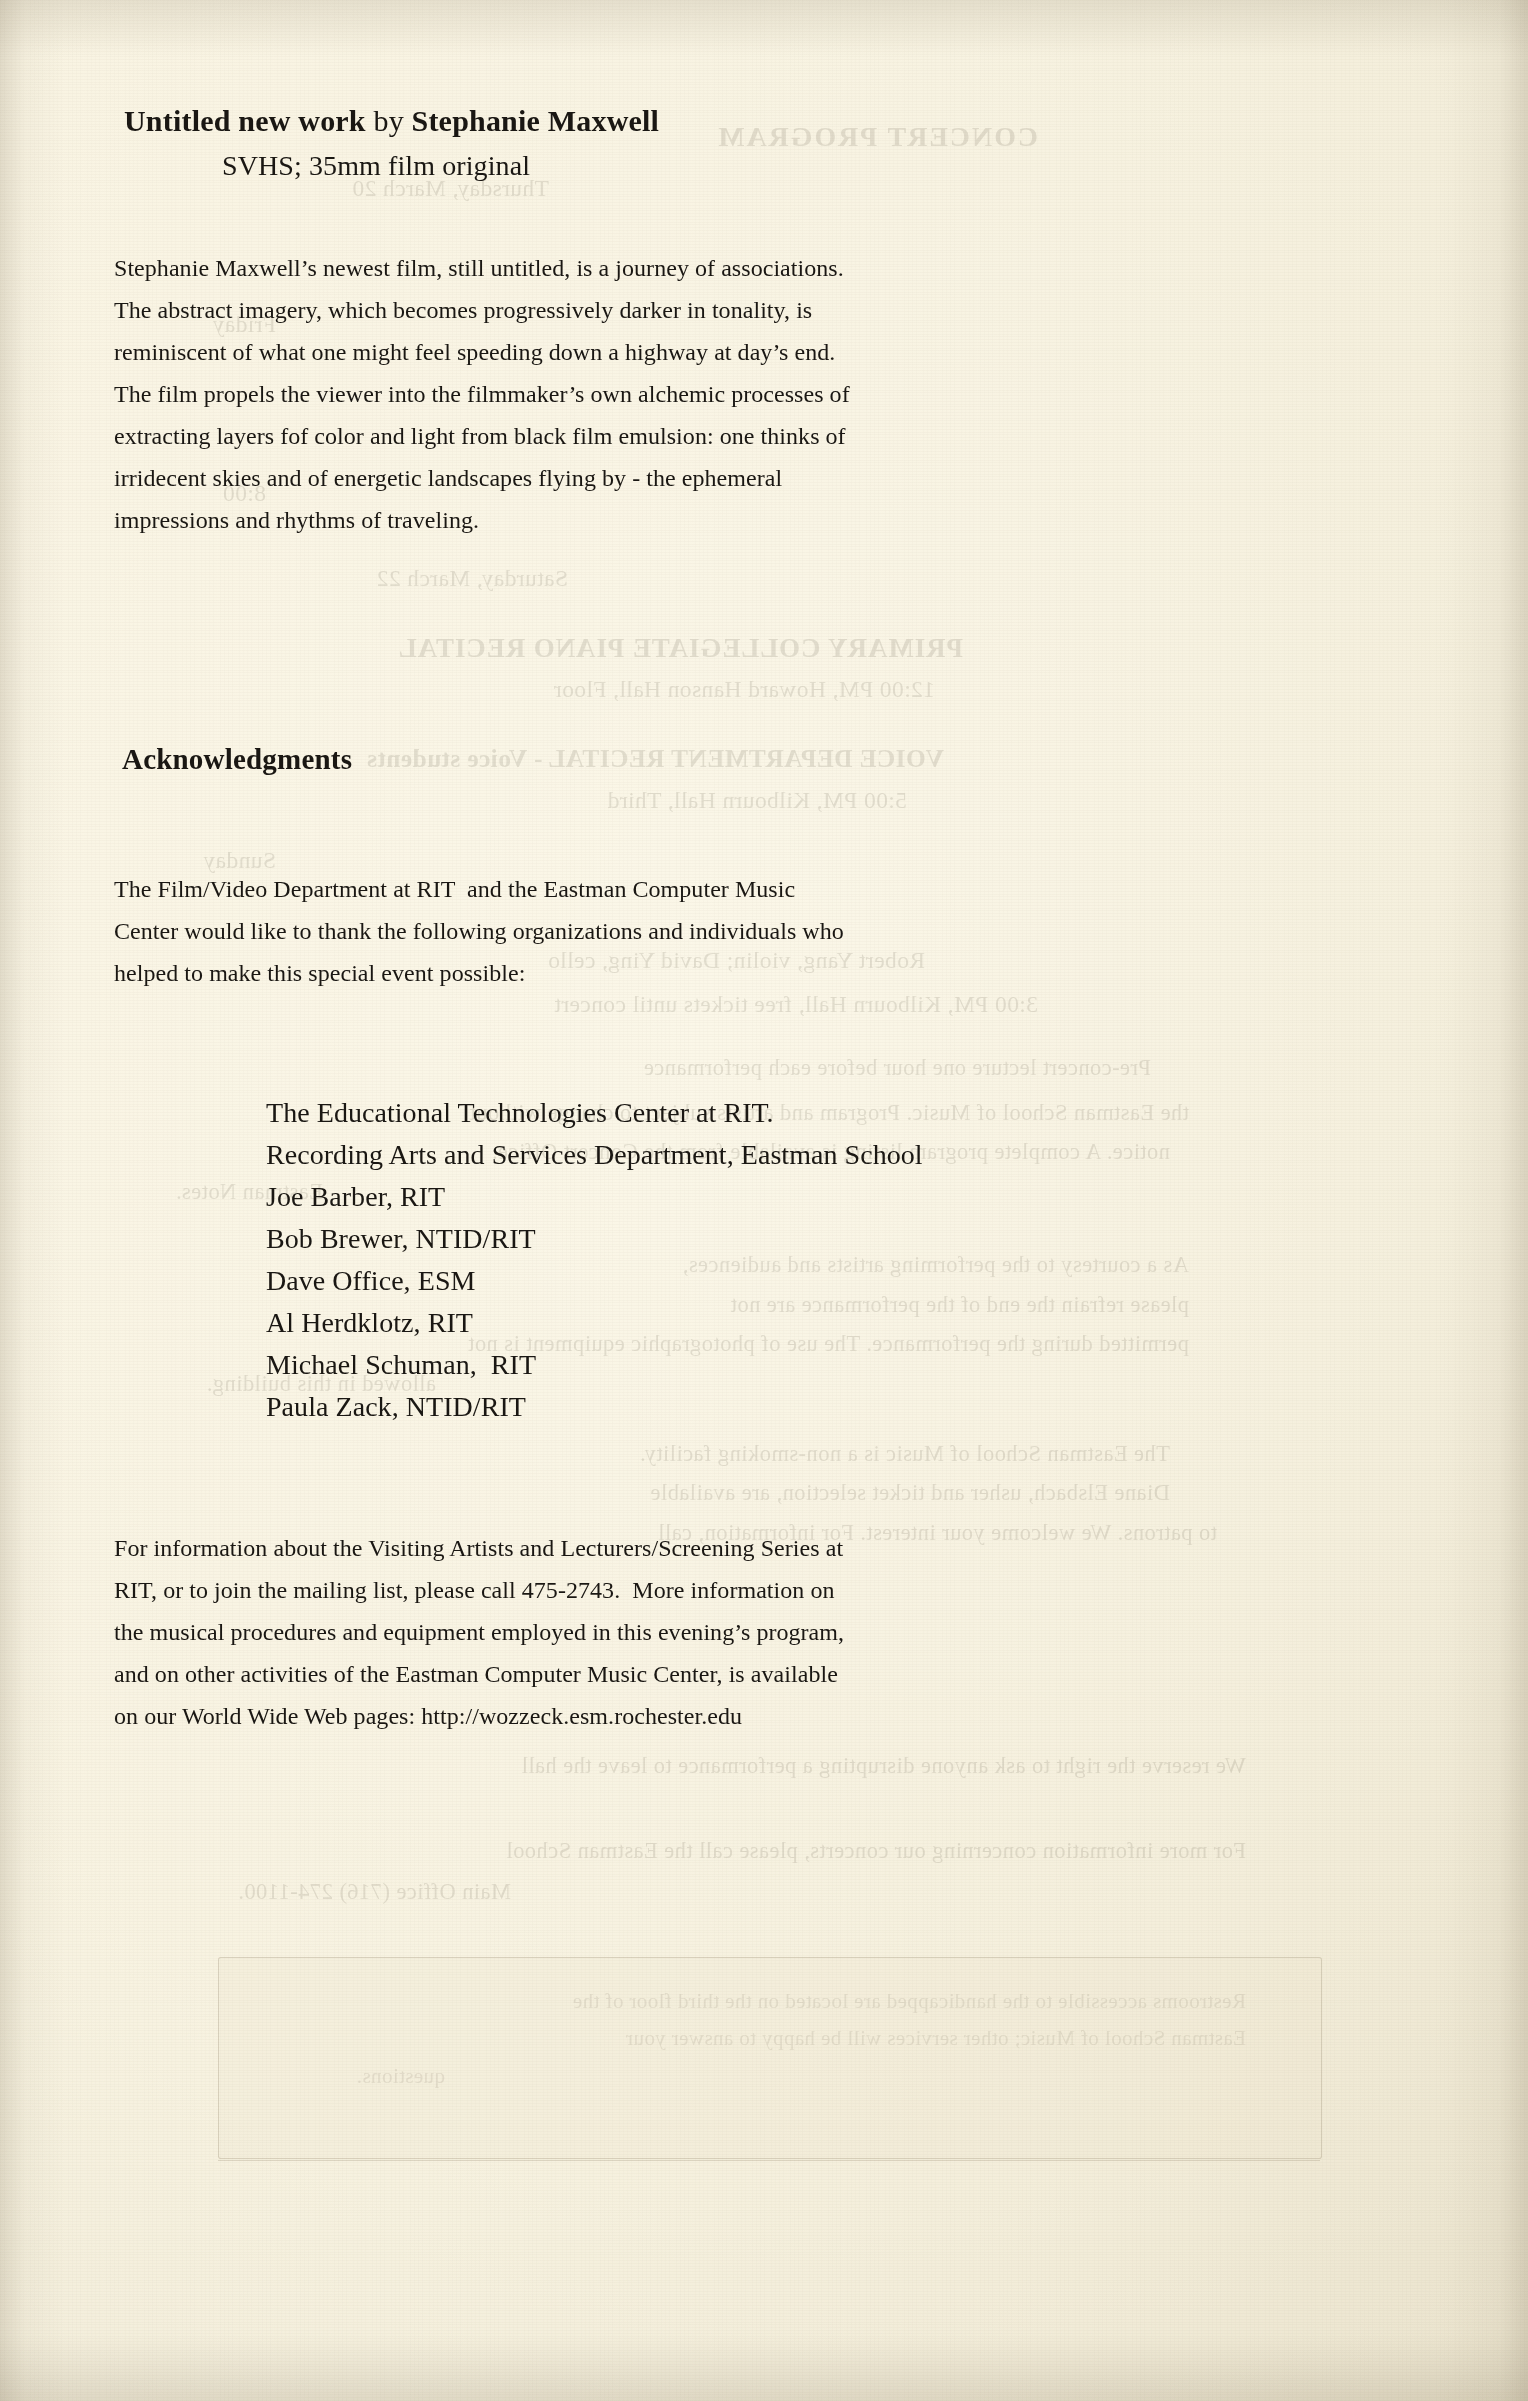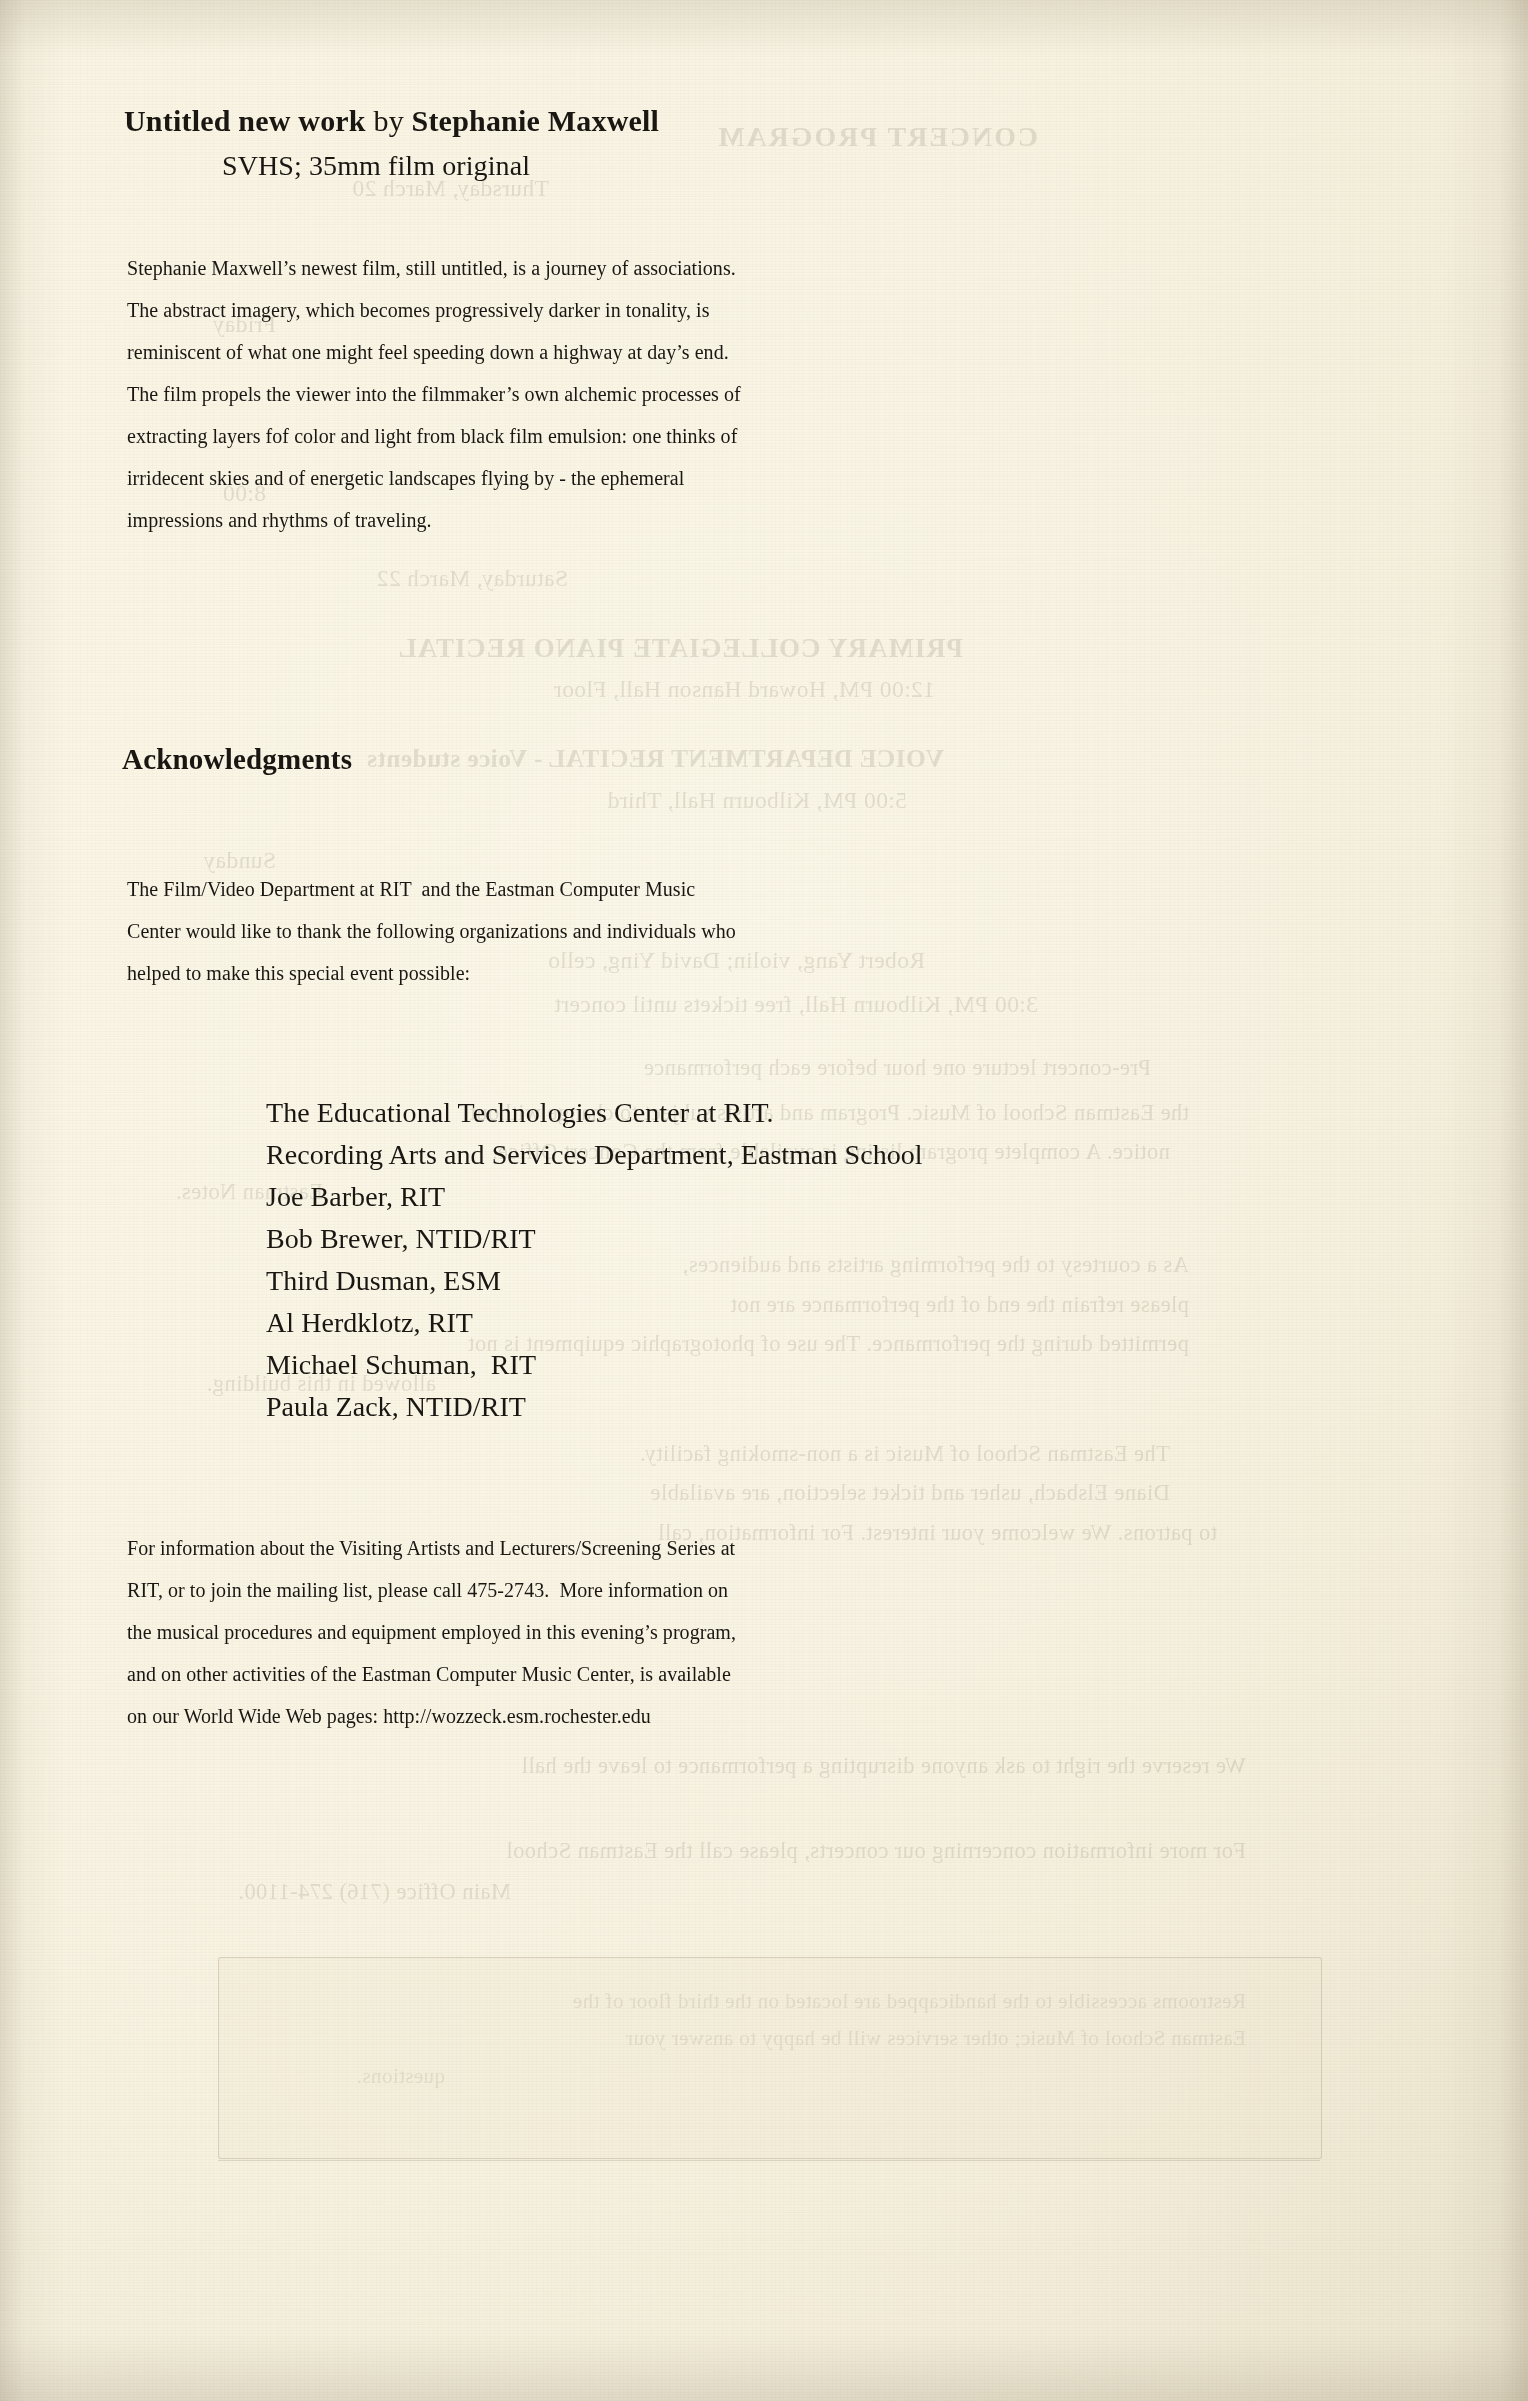--- a/index.html
+++ b/index.html
@@ -111,23 +111,23 @@
   }
   .work-format {
     margin: 8.5px 0 0 98px;
     font-size: 28px;
     line-height: 1.25;
     letter-spacing: 0.1px;
   }
 
   .para {
     position: absolute;
-    left: 127px;
+    left: 114px;
     width: 1281px;
-    font-size: 20px;
+    font-size: 24px;
     line-height: 42px;
     letter-spacing: 0.05px;
   }
   .para .ln { display: block; white-space: pre; }
 
   #description { top: 247px; }
 
   .section-heading {
     position: absolute;
     left: 122px;
@@ -219,21 +219,21 @@
       <span class="ln">The Film/Video Department at RIT  and the Eastman Computer Music</span>
       <span class="ln">Center would like to thank the following organizations and individuals who</span>
       <span class="ln">helped to make this special event possible:</span>
     </div>
 
     <div class="credits">
       <span class="credit-line">The Educational Technologies Center at RIT.</span>
       <span class="credit-line">Recording Arts and Services Department, Eastman School</span>
       <span class="credit-line">Joe Barber, RIT</span>
       <span class="credit-line">Bob Brewer, NTID/RIT</span>
-      <span class="credit-line">Third Dusman, ESM</span>
+      <span class="credit-line">Dave Office, ESM</span>
       <span class="credit-line">Al Herdklotz, RIT</span>
       <span class="credit-line">Michael Schuman,  RIT</span>
       <span class="credit-line">Paula Zack, NTID/RIT</span>
     </div>
 
     <div class="para" id="contact">
       <span class="ln">For information about the Visiting Artists and Lecturers/Screening Series at</span>
       <span class="ln">RIT, or to join the mailing list, please call 475-2743.  More information on</span>
       <span class="ln">the musical procedures and equipment employed in this evening’s program,</span>
       <span class="ln">and on other activities of the Eastman Computer Music Center, is available</span>

